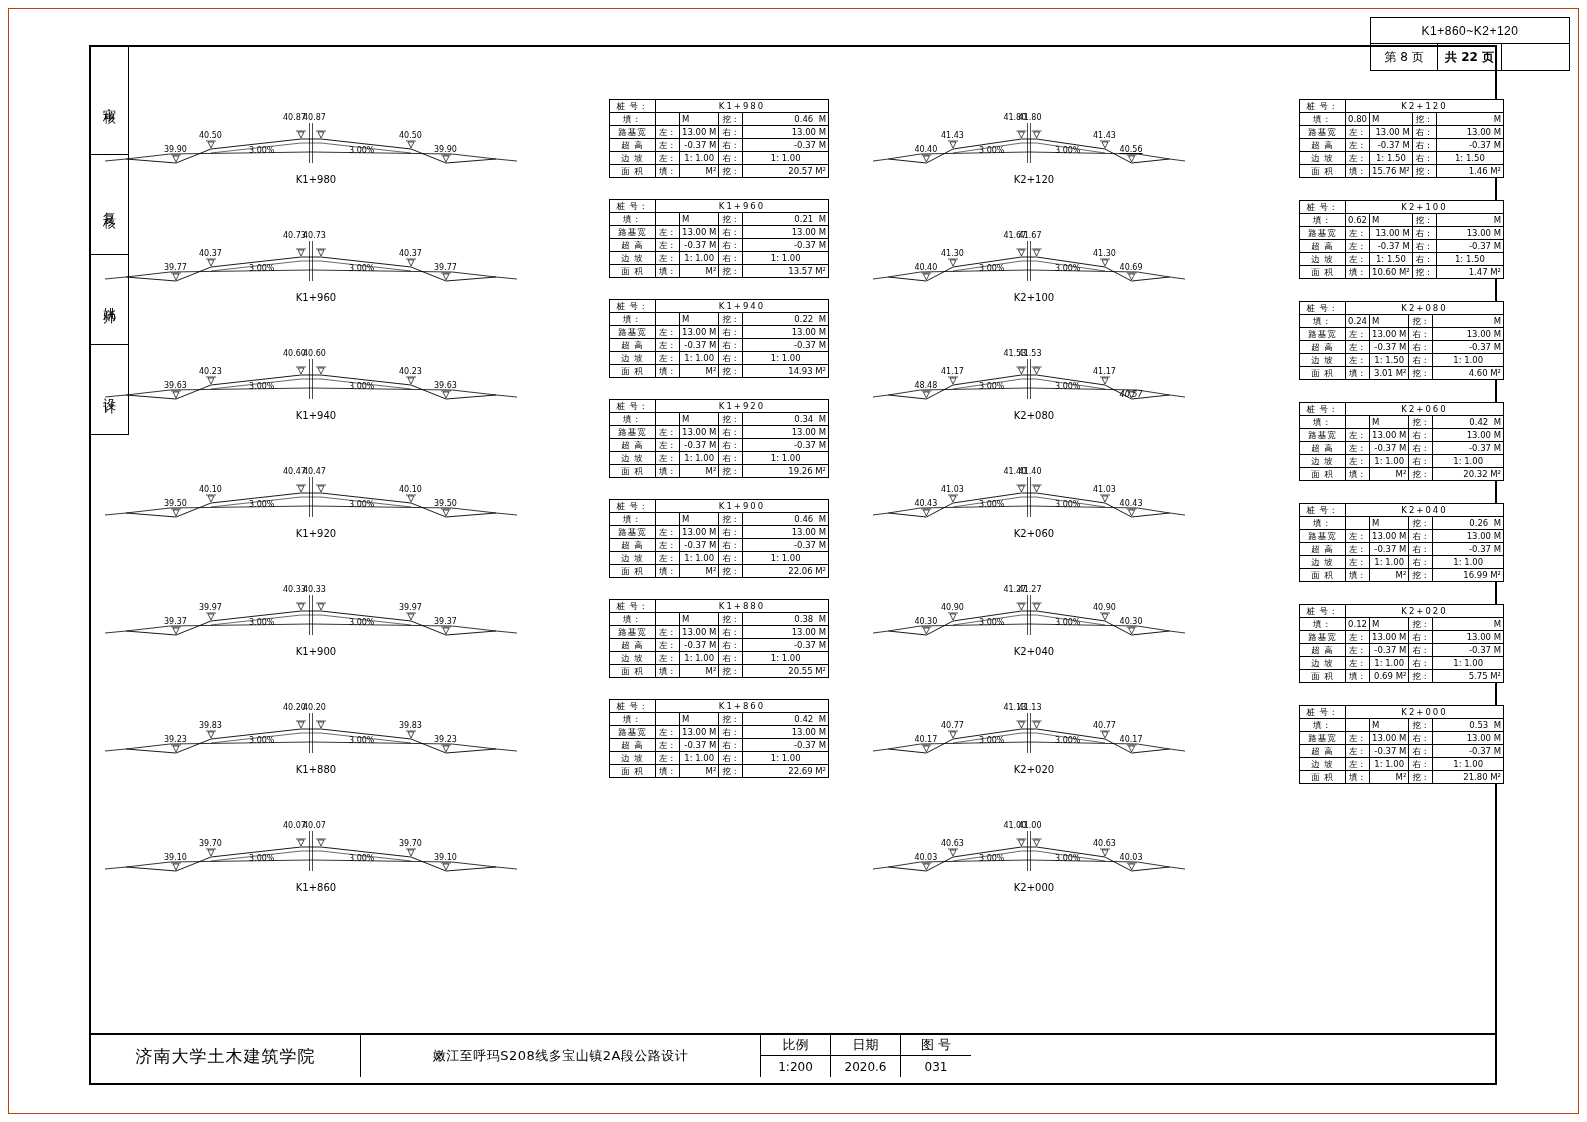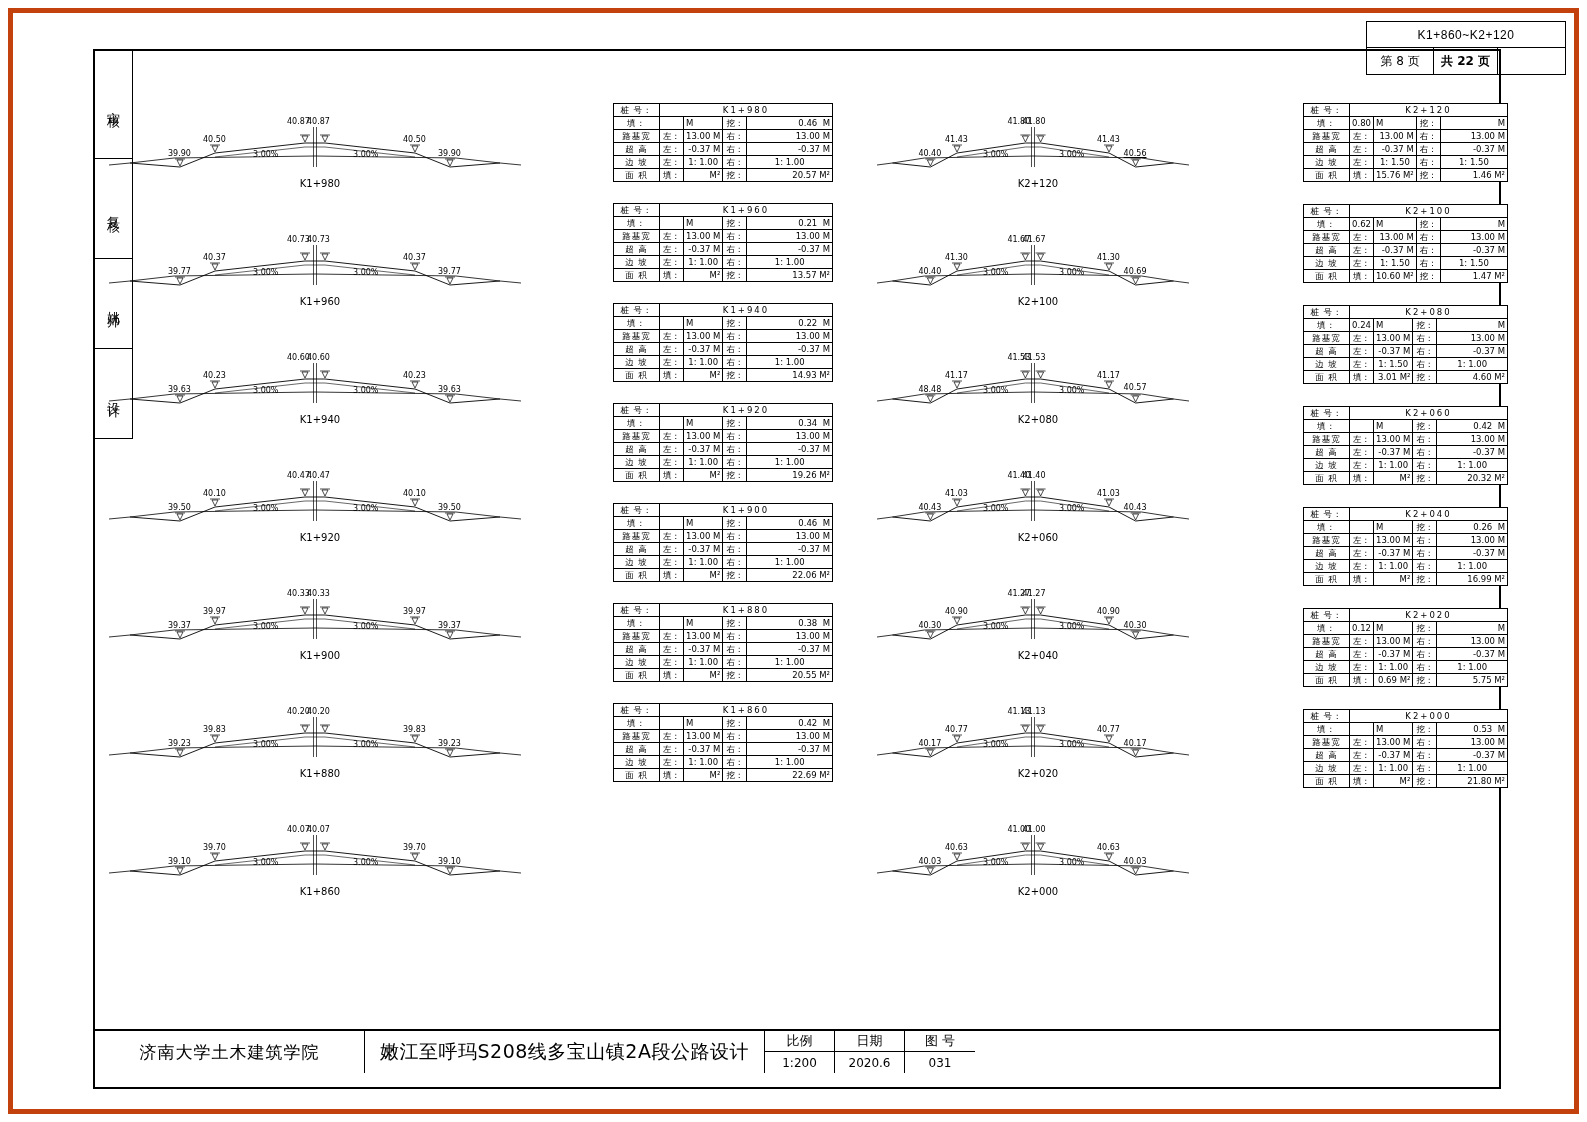--- a/index.html
+++ b/index.html
@@ -9,21 +9,21 @@
     background: #ffffff;
     font-family: "Liberation Sans", sans-serif;
     color: #000;
     position: relative;
     overflow: hidden;
   }
   .sheet-outer {
     position: absolute;
     left: 8px; top: 8px;
     width: 1571px; height: 1106px;
-    border: 5px solid #c2410c;
+    border: 1px solid #c2410c;
   }
   .sheet-inner {
     position: absolute;
     left: 80px; top: 36px;
     width: 1408px; height: 1040px;
     border: 2px solid #000;
   }
   
   .approval-col {
     position: absolute;
@@ -114,21 +114,21 @@
     position: absolute;
     left: 82px; bottom: 36px;
     width: 1404px; height: 44px;
     border-top: 2px solid #000;
     display: flex;
     font-family: "DejaVu Sans", sans-serif;
   }
   .tb-cell { border-right: 1px solid #000; display:flex; align-items:center; justify-content:center; }
   .tb-cell:last-child { border-right: none; }
   .tb-company { width: 270px; font-size: 17px; letter-spacing: 1px; }
-  .tb-project { width: 400px; font-size: 19px; letter-spacing: 0.5px; }
+  .tb-project { width: 400px; font-size: 13px; letter-spacing: 0.5px; }
   .tb-drawing { width: 255px; font-size: 17px; letter-spacing: 3px; }
   .tb-small { width: 70px; flex-direction: column; padding:0; }
   .tb-small .t { height:50%; width:100%; display:flex; align-items:center; justify-content:center; border-bottom:1px solid #000; font-size:13px; }
   .tb-small .b { height:50%; width:100%; display:flex; align-items:center; justify-content:center; font-size:12px; }
   .tb-school { flex: 1; font-size: 17px; letter-spacing: 1px; }
 </style>
 </head>
 <body>
 
 <div class="sheet-outer">
@@ -766,21 +766,21 @@
           <polygon points="233,43 239,43 236,49" fill="none" stroke="#000" stroke-width="0.7"></polygon>
           <line x1="231" y1="42" x2="241" y2="42" stroke="#000" stroke-width="0.7"></line>
           <polygon points="259.6,57 265.6,57 262.6,63" fill="none" stroke="#000" stroke-width="0.7"></polygon>
           <line x1="257.6" y1="56" x2="267.6" y2="56" stroke="#000" stroke-width="0.7"></line>
         </svg>
         <span class="lab" style="left: 45.4px; top: 46px;">48.48</span>
         <span class="lab" style="left: 72px; top: 32px;">41.17</span>
         <span class="lab" style="left: 134.4px; top: 14px;">41.53</span>
         <span class="lab" style="left: 149.6px; top: 14px;">41.53</span>
         <span class="lab" style="left: 224px; top: 32px;">41.17</span>
-        <span class="lab" style="left: 250.6px; top: 44px;">40.57</span>
+        <span class="lab" style="left: 250.6px; top: 55px; font-style: italic;">40.57</span>
         <span class="lab" style="left: 110px; top: 47px;">3.00%</span>
         <span class="lab" style="left: 186px; top: 47px;">3.00%</span>
         <div class="stname" style="bottom: 10px;">K2+080</div>
       </div>
       <div class="xs">
         <svg width="320" height="96" viewBox="0 0 320 96">
           <path d="M 4,62 L 19.400000000000006,60 L 51.400000000000006,55 L 160,53 L 268.6,55 L 300.6,60 L 316,62" fill="none" stroke="#000" stroke-width="0.8"></path>
           <polyline points="19.4,60.0 57.4,64.0 84.0,50.0 152.4,40.0 167.6,40.0 236.0,50.0 262.6,64.0 300.6,60.0" fill="none" stroke="#000" stroke-width="0.9"></polyline>
           <polyline points="84.0,54 152.4,44 167.6,44 236.0,54" fill="none" stroke="#000" stroke-width="0.6"></polyline>
           <line x1="158.5" y1="24" x2="158.5" y2="64" stroke="#000" stroke-width="0.7"></line>

